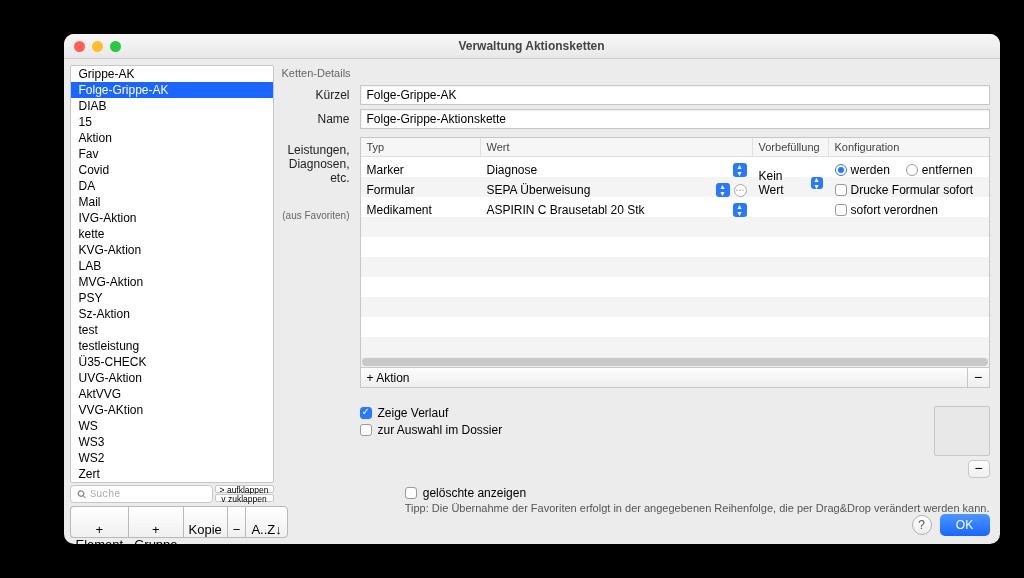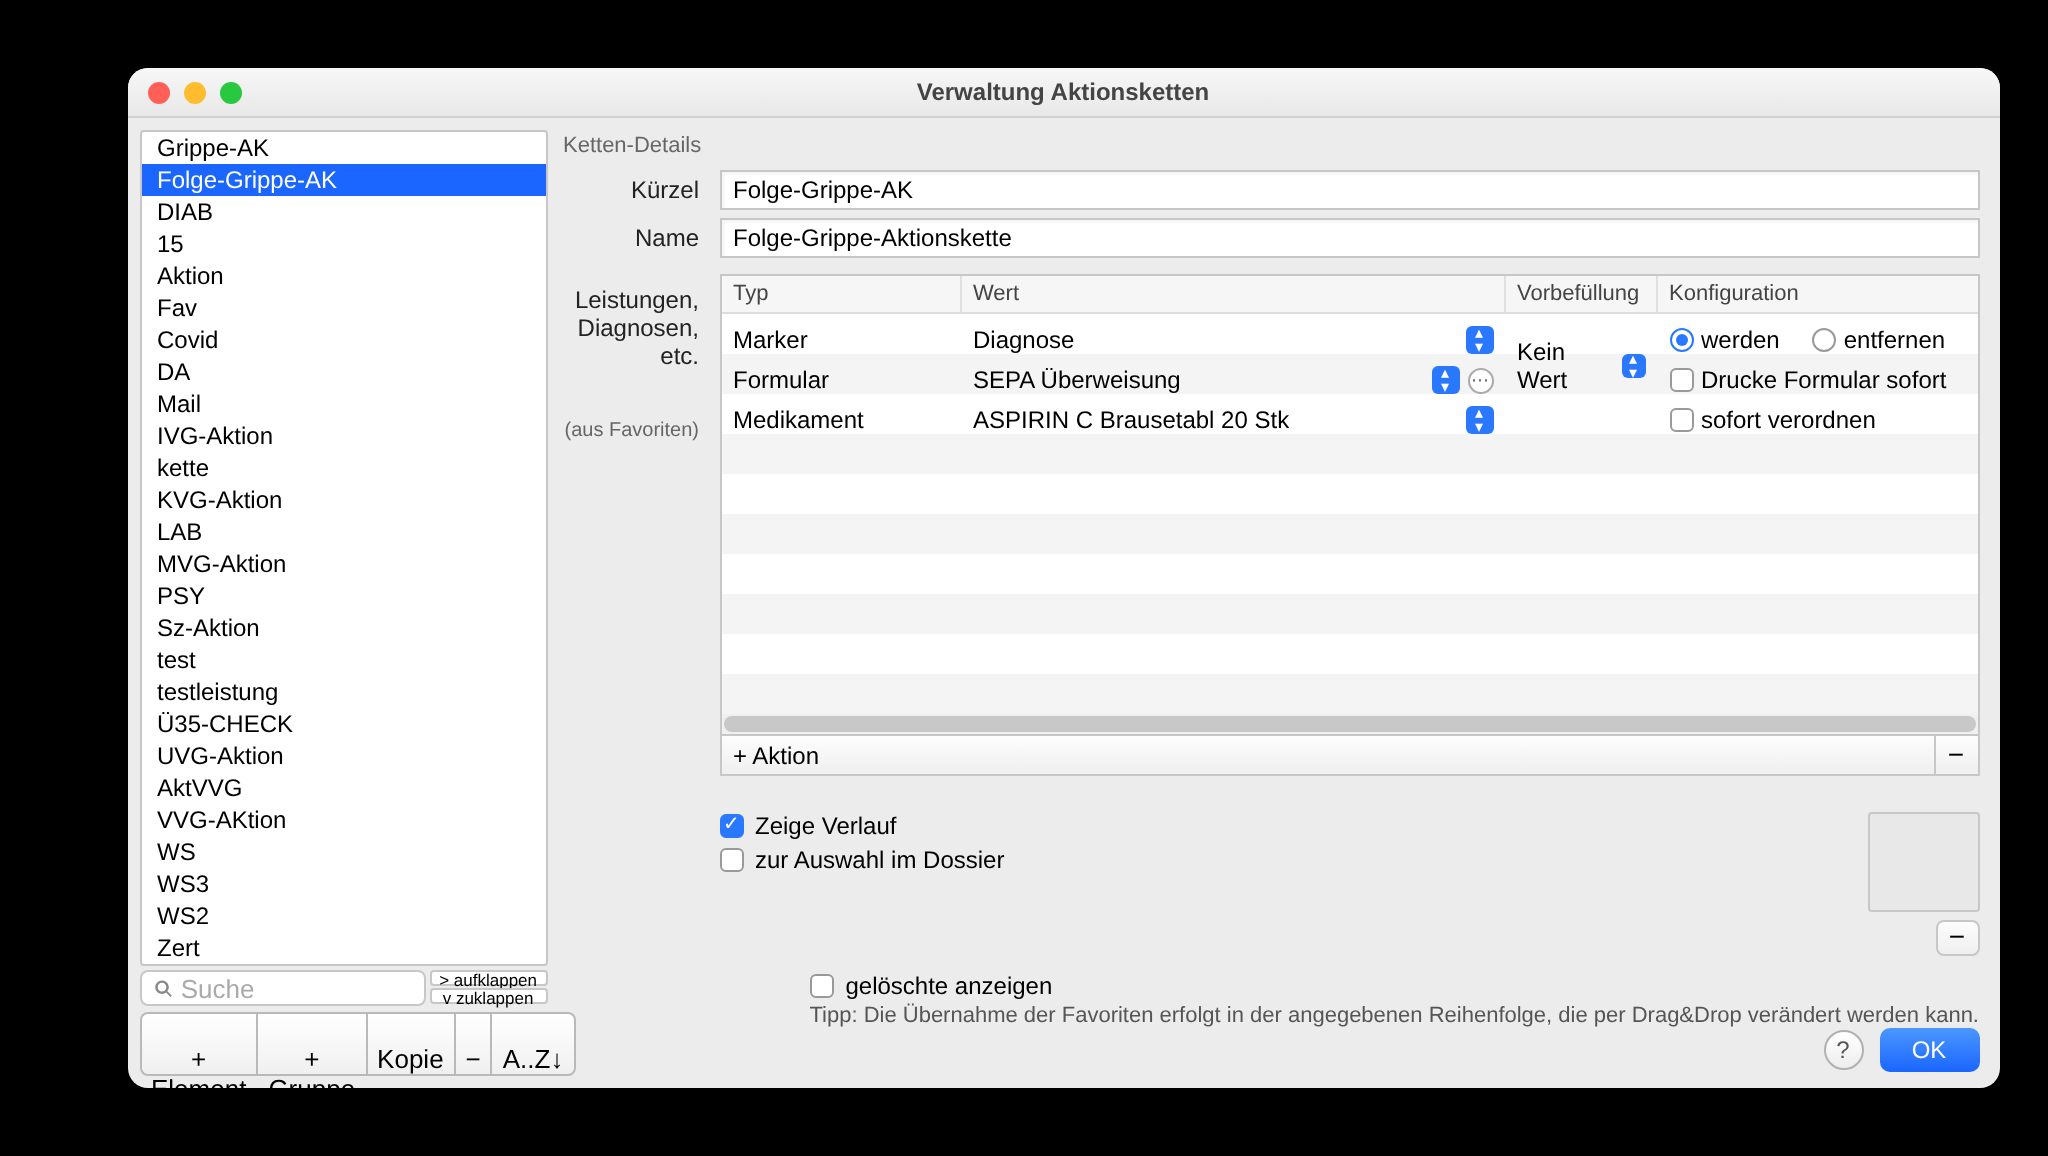--- a/index.html
+++ b/index.html
@@ -52,22 +52,22 @@
 .listbox .li { padding: 1px 8px; white-space: nowrap; cursor: default; line-height: 14px; }
 .listbox .li.selected { background: #1a66ff; color: #fff; }
 .under-list { display: flex; align-items: stretch; margin-top: 2px; gap: 2px; }
 .searchwrap {
   flex: 1; display: flex; align-items: center;
   background: #fff; border: 1px solid #c7c7c7; border-radius: 4px;
   padding: 0 6px; height: 18px;
 }
 .searchwrap svg { width: 11px; height: 11px; fill: #888; margin-right: 4px; }
 .searchwrap input {
-  border: none; outline: none; font-size: 13px; width: 100%;
-  color: #333; background: transparent;
+  border: none; outline: none; font-size: 10px; width: 100%;
+  color: #333; background: transparent; font-family: Liberation Mono, monospace;
 }
 .searchwrap input::placeholder { color: #aaa; }
 .fold-btns { display: flex; flex-direction: column; gap: 1px; }
 .fold-btns button {
   font-size: 8.5px; padding: 0 4px; height: 8px; line-height: 8px;
   background: #fff; border: 1px solid #c7c7c7; border-radius: 2px; cursor: pointer;
   white-space: nowrap;
 }
 .toolbar { display: flex; margin-top: 3px; }
 .toolbar button {

